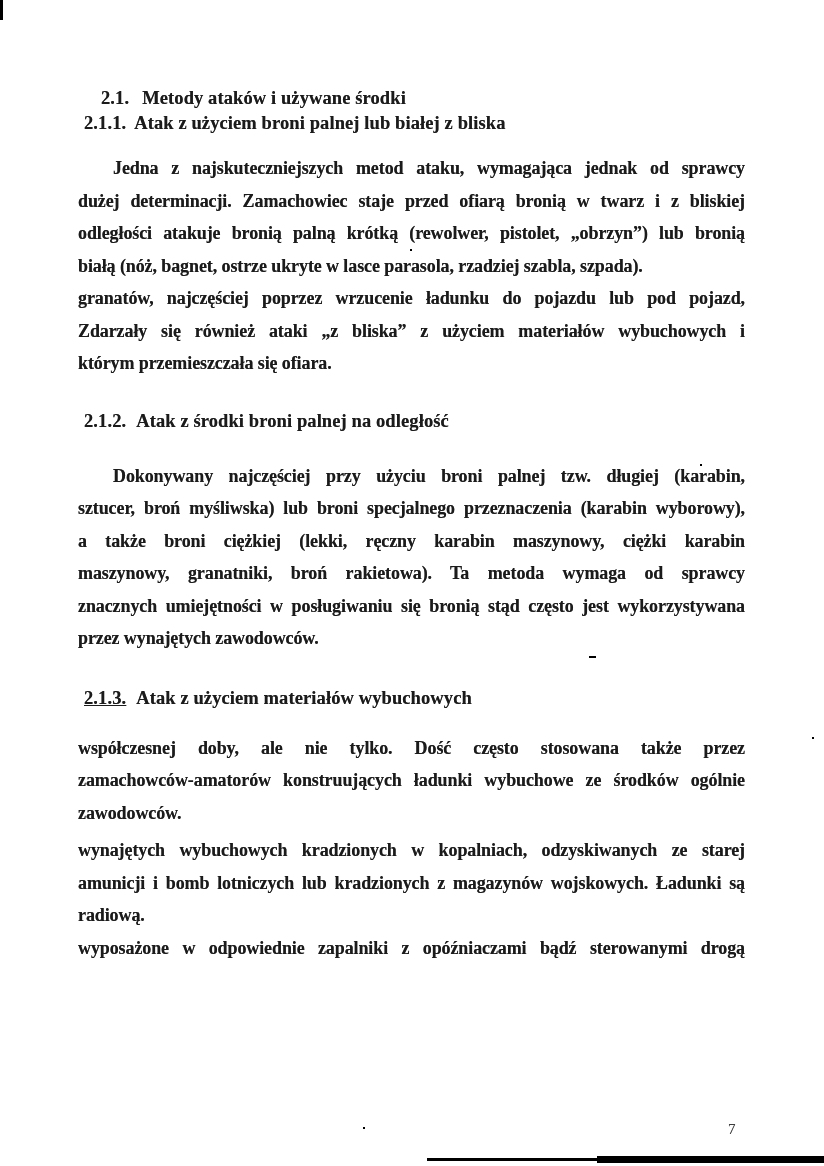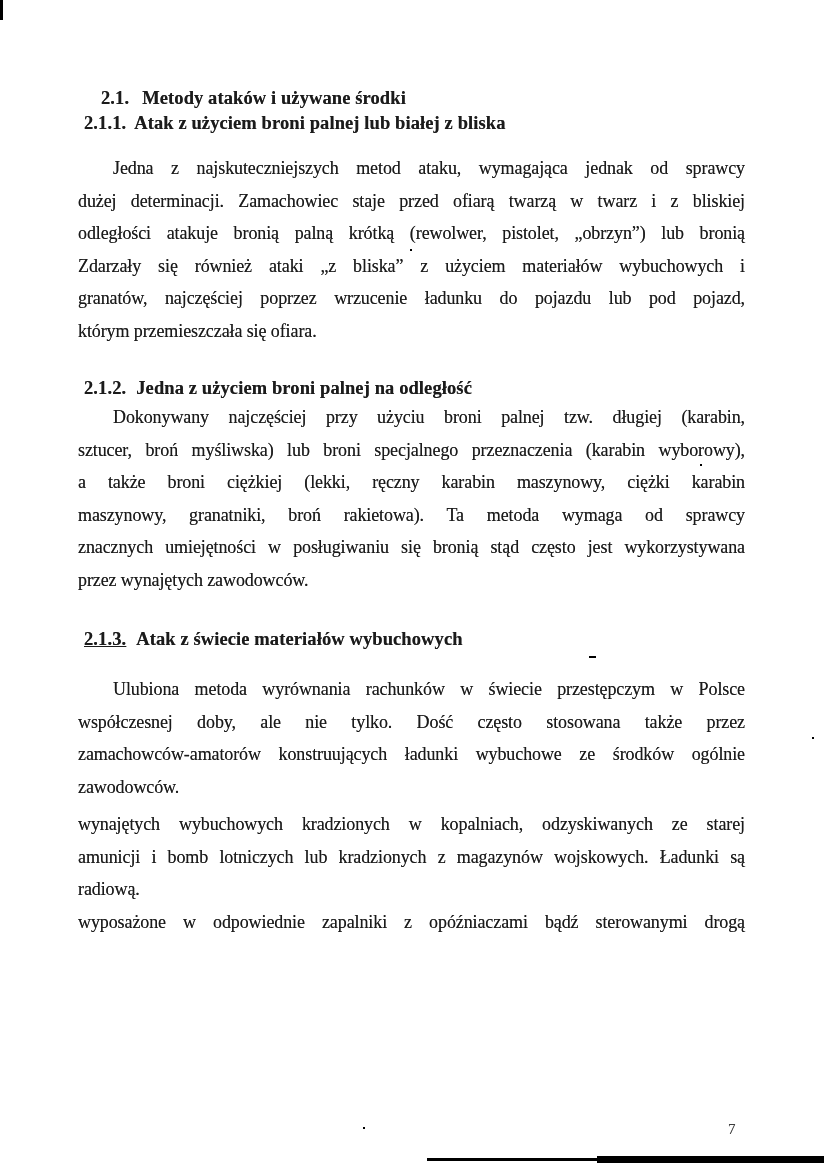--- a/index.html
+++ b/index.html
@@ -30,36 +30,36 @@
   .heading .num { display: inline-block; }
   .h21  { margin-left: 23px; }
   .h21  .num { margin-right: 13px; }
   .h211 { margin-left: 6px; }
   .h211 .num { margin-right: 8px; }
   .h212 { margin-top: 29px; margin-left: 6px; }
   .h212 .num { margin-right: 10px; font-family: Liberation Serif, serif; }
   .h213 { margin-top: 31px; margin-left: 6px; }
   .h213 .num { margin-right: 10px; text-decoration: underline; }
 
-  .para { font-size: 18px; }
+  .para { font-size: 18px; font-weight: bold; }
   .ln {
     line-height: 32.5px;
     height: 32.5px;
     white-space: nowrap;
     text-align: justify;
     text-align-last: justify;
     letter-spacing: -0.1px;
     overflow: visible;
   }
   .ln.last   { text-align-last: left; }
   .ln.indent { padding-left: 35px; }
 
   .p1 { margin-top: 16px; }
   .p2 { margin-top: 0; }
-  .p3 { }
+  .p3 { margin-top: 26px; }
   .p4 { margin-top: 21px; }
   .p5 { margin-top: 5px; }
 
   .page-number {
     position: absolute;
     left: 728px;
     top: 1121px;
     font-size: 15px;
     color: #3d3d3d;
     text-shadow: 0 0 0.5px rgba(60,60,60,0.5);
@@ -84,49 +84,49 @@
     <div class="heading h21">
       <span class="num">2.1.</span><span>Metody ataków i używane środki</span>
     </div>
 
     <div class="heading h211">
       <span class="num">2.1.1.</span><span>Atak z użyciem broni palnej lub białej z bliska</span>
     </div>
 
     <div class="para p1">
       <div class="ln indent">Jedna z najskuteczniejszych metod ataku, wymagająca jednak od sprawcy</div>
-      <div class="ln">dużej determinacji. Zamachowiec staje przed ofiarą twarzą w twarz i z bliskiej</div>
+      <div class="ln">dużej determinacji. Zamachowiec staje przed ofiarą bronią w twarz i z bliskiej</div>
       <div class="ln">odległości atakuje bronią palną krótką (rewolwer, pistolet, „obrzyn”) lub bronią</div>
+      <div class="ln last">białą (nóż, bagnet, ostrze ukryte w lasce parasola, rzadziej szabla, szpada).</div>
     </div>
 
     <div class="para p2">
+      <div class="ln">granatów, najczęściej poprzez wrzucenie ładunku do pojazdu lub pod pojazd,</div>
       <div class="ln">Zdarzały się również ataki „z bliska” z użyciem materiałów wybuchowych i</div>
-      <div class="ln">granatów, najczęściej poprzez wrzucenie ładunku do pojazdu lub pod pojazd,</div>
       <div class="ln last">którym przemieszczała się ofiara.</div>
     </div>
 
     <div class="heading h212">
-      <span class="num">2.1.2.</span><span>Jedna z użyciem broni palnej na odległość</span>
+      <span class="num">2.1.2.</span><span>Atak z środki broni palnej na odległość</span>
     </div>
 
     <div class="para p3">
       <div class="ln indent">Dokonywany najczęściej przy użyciu broni palnej tzw. długiej (karabin,</div>
       <div class="ln">sztucer, broń myśliwska) lub broni specjalnego przeznaczenia (karabin wyborowy),</div>
       <div class="ln">a także broni ciężkiej (lekki, ręczny karabin maszynowy, ciężki karabin</div>
       <div class="ln">maszynowy, granatniki, broń rakietowa). Ta metoda wymaga od sprawcy</div>
       <div class="ln">znacznych umiejętności w posługiwaniu się bronią stąd często jest wykorzystywana</div>
       <div class="ln last">przez wynajętych zawodowców.</div>
     </div>
 
     <div class="heading h213">
-      <span class="num">2.1.3.</span><span>Atak z świecie materiałów wybuchowych</span>
+      <span class="num">2.1.3.</span><span>Atak z użyciem materiałów wybuchowych</span>
     </div>
 
     <div class="para p4">
-      <div class="ln indent">Ulubiona metoda wyrównania rachunków w świecie przestępczym w Polsce</div>
       <div class="ln">współczesnej doby, ale nie tylko. Dość często stosowana także przez</div>
       <div class="ln">zamachowców-amatorów konstruujących ładunki wybuchowe ze środków ogólnie</div>
       <div class="ln last">zawodowców.</div>
     </div>
 
     <div class="para p5">
       <div class="ln">wynajętych wybuchowych kradzionych w kopalniach, odzyskiwanych ze starej</div>
       <div class="ln">amunicji i bomb lotniczych lub kradzionych z magazynów wojskowych. Ładunki są</div>
       <div class="ln last">radiową.</div>
       <div class="ln">wyposażone w odpowiednie zapalniki z opóźniaczami bądź sterowanymi drogą</div>

